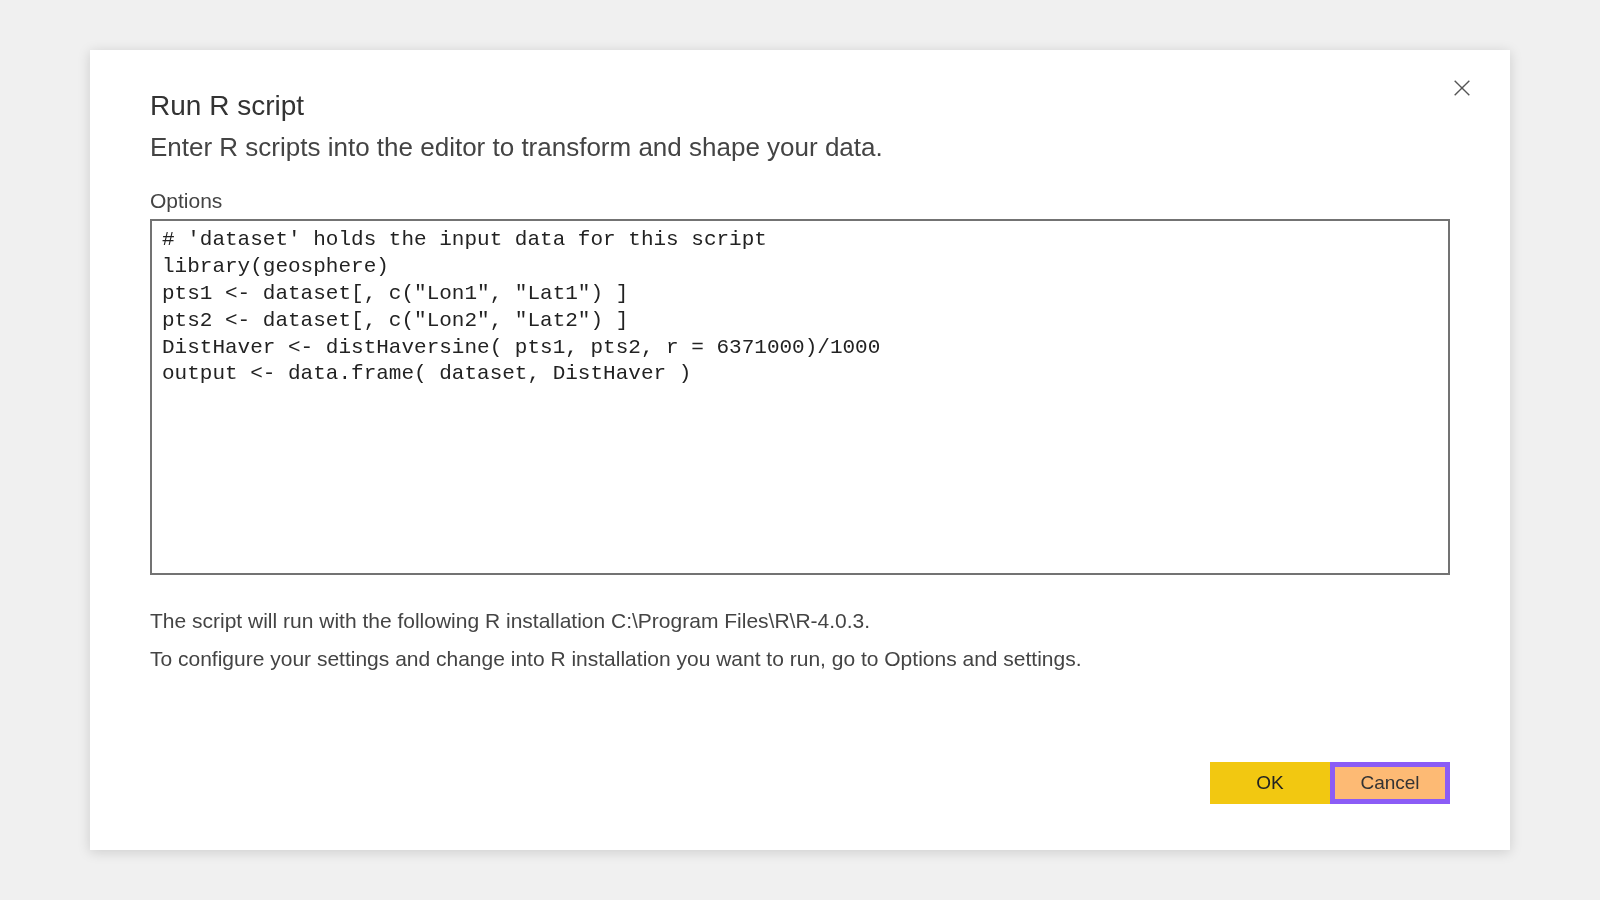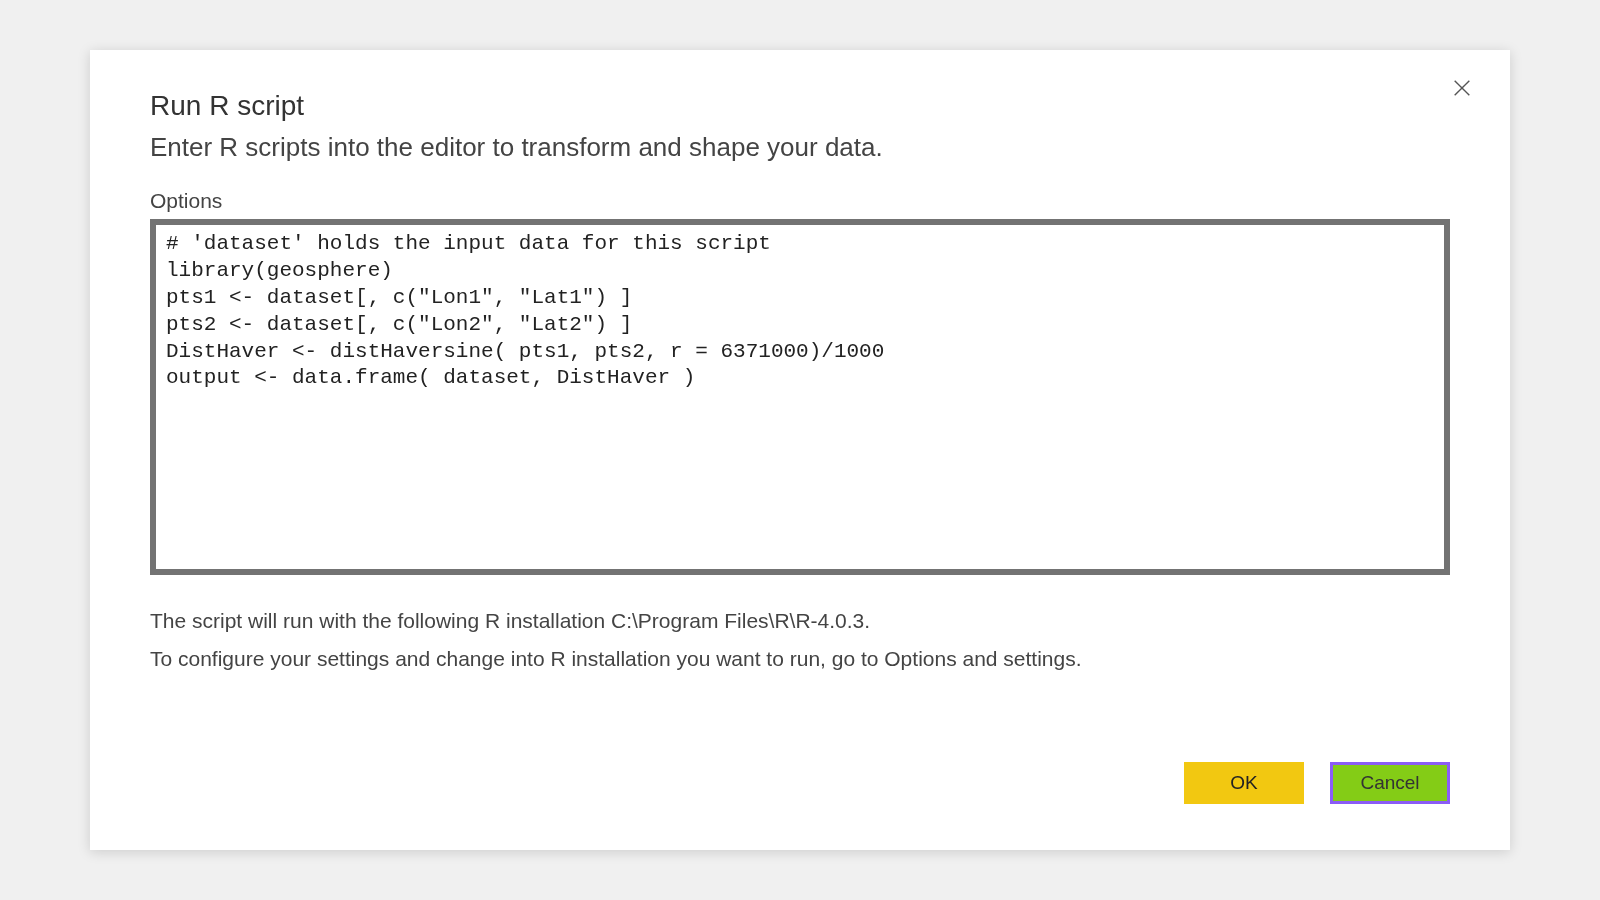--- a/index.html
+++ b/index.html
@@ -54,21 +54,21 @@
       margin-bottom: 26px;
     }
     .field-label {
       font-size: 21px;
       color: #444;
       margin-bottom: 6px;
     }
     .script-editor {
       width: 100%;
       height: 356px;
-      border: 6px solid #737373;
+      border: 2px solid #737373;
       padding: 6px 10px;
       font-family: "Consolas", "Courier New", monospace;
       font-size: 21px;
       line-height: 1.28;
       color: #222;
       resize: none;
       outline: none;
       white-space: pre;
       overflow: auto;
     }
@@ -76,21 +76,20 @@
       font-size: 21px;
       color: #444;
       margin-top: 25px;
       line-height: 1.6;
     }
     .button-row {
       position: absolute;
       bottom: 46px;
       right: 60px;
       display: flex;
-      gap: 26px;
       padding-left: 36px;
     }
     .btn {
       min-width: 120px;
       height: 42px;
       font-size: 19px;
       border: 1px solid #999;
       background: #fff;
       cursor: pointer;
       display: flex;
@@ -98,22 +97,22 @@
       justify-content: center;
       font-family: inherit;
     }
     .btn-primary {
       background: #f2c811;
       border: 1px solid #f2c811;
       color: #222;
       font-weight: 500;
     }
     .btn-secondary {
-      background: #84cc16;
-      border: 3px solid #8b5cf6;
+      background: #fdba74;
+      border: 5px solid #8b5cf6;
       color: #333;
     }
   </style>
 </head>
 <body>
 
 <div class="dialog">
 
   <div class="close-btn">
     <svg viewBox="0 0 24 24" fill="none">

